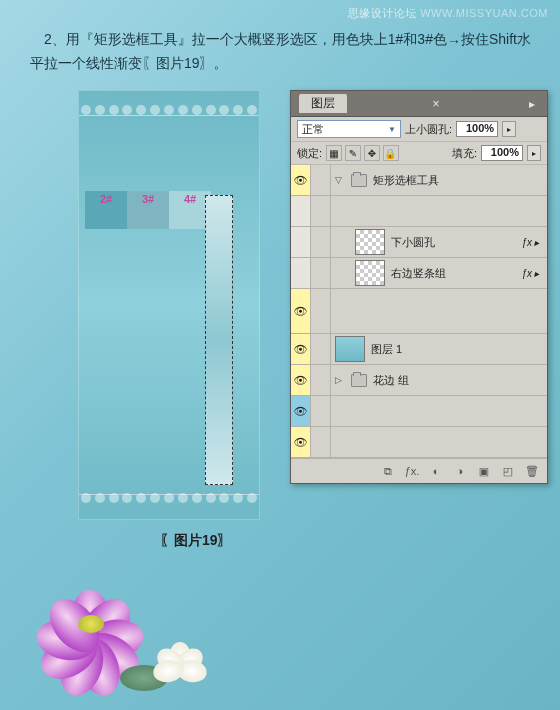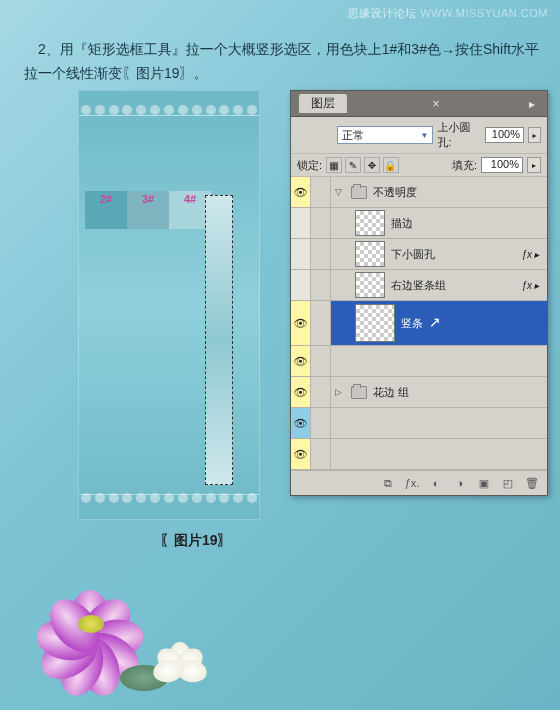--- a/index.html
+++ b/index.html
@@ -10,22 +10,22 @@
   font-size: 12px;
   position: relative;
   overflow: hidden;
 }
 .watermark {
   position: absolute; top: 6px; right: 12px;
   color: rgba(255,255,255,0.5); font-size: 11px; letter-spacing: 0.5px;
 }
 .watermark .main { color: rgba(255,255,255,0.7); font-family: Liberation Serif, serif; }
 .instruction {
-  padding: 28px 16px 10px 24px;
-  color: #1a3540; font-size: 14px; line-height: 1.7; margin-top: 10px;
+  padding: 28px 16px 10px 30px;
+  color: #1a3540; font-size: 14px; line-height: 1.7;
 }
 .art {
   position: absolute; left: 78px; top: 90px;
   width: 182px; height: 430px;
   background: linear-gradient(180deg, #6fb8c6 0%, #8ed0db 50%, #6fb8c6 100%);
   border: 1px solid rgba(255,255,255,0.25);
 }
 .scallop-top, .scallop-bot {
   position: absolute; left: 0; right: 0; height: 12px;
   display: flex; justify-content: space-around;
@@ -72,24 +72,24 @@
   font-size: 11px; color: #222;
 }
 .panel-tab {
   background: #7a7772; color: #e8e5de; padding: 3px 8px;
   display: flex; align-items: center; gap: 6px; font-size: 12px;
   border-bottom: 1px solid #555;
 }
 .tab-active { background: #d5d2cc; color: #222; padding: 1px 12px; border-radius: 2px 2px 0 0; }
 .close-x, .menu-btn { margin-left: auto; padding: 0 4px; }
 .row { display: flex; align-items: center; padding: 3px 6px; gap: 4px; border-bottom: 1px solid #bdbab4; }
-.select { background: #fff; border: 1px solid #7a98b8; height: 18px; display: flex; align-items: center; padding: 0 4px; margin-left: 40px; }
+.select { background: #fff; border: 1px solid #7a98b8; height: 18px; display: flex; align-items: center; padding: 0 4px; }
 .select.mode { width: 104px; }
 .select .arrow { margin-left: auto; font-size: 8px; color: #4a6a9a; }
-.num-input { background: #fff; border: 1px solid #888; width: 42px; height: 16px; text-align: right; padding: 0 3px; }
+.num-input { background: #fff; border: 1px solid #888; width: 42px; height: 16px; text-align: right; padding: 0 3px; font-weight: bold; }
 .tri { width: 14px; height: 16px; background: #e0ddd6; border: 1px solid #999; display: flex; align-items: center; justify-content: center; font-size: 8px; }
 .lock-icons { display: flex; gap: 3px; align-items: center; }
 .lock-ico { width: 16px; height: 16px; border: 1px solid #aaa; display: flex; align-items: center; justify-content: center; font-size: 10px; }
 .layer-list { background: #d5d2cc; }
 .layer {
   display: flex; align-items: center; border-bottom: 1px solid #b5b2ac;
   min-height: 30px;
 }
 .vis-col { width: 20px; height: 30px; border-right: 1px solid #b5b2ac; background: #fff6a8;
   display: flex; align-items: center; justify-content: center; }
@@ -229,32 +229,27 @@
   <div class="layer-list">
 
     <div class="layer">
       <div class="vis-col">
           <span class="eye">👁</span>
         </div>
       <div class="link-col"></div>
       <div class="content-col">
         <span class="fold">▽</span>
         <div class="folder-ico"></div>
-        <span>不透明度</span>
+        <span>矩形选框工具</span>
       </div>
     </div>
 
     <div class="layer">
       <div class="vis-col blank"></div>
       <div class="link-col"></div>
-      <div class="content-col">
-        <span class="indent"></span>
-        <div class="thumb"></div>
-        <span>描边</span>
-      </div>
     </div>
 
     <div class="layer">
       <div class="vis-col blank"></div>
       <div class="link-col"></div>
       <div class="content-col">
         <span class="indent"></span>
         <div class="thumb"></div>
         <span>下小圆孔</span>
         <span class="fx">ƒx <span>▸</span></span>
@@ -270,33 +265,31 @@
         <span>右边竖条组</span>
         <span class="fx">ƒx <span>▸</span></span>
       </div>
     </div>
 
     <div class="layer big selected">
       <div class="vis-col" style="height:44px">
           <span class="eye">👁</span>
         </div>
       <div class="link-col" style="height:44px"></div>
-      <div class="content-col" style="height:44px">
-        <span class="indent"></span>
-        <div class="thumb"></div>
-        <span>竖条</span>
-        <span class="cursor"></span>
-      </div>
     </div>
 
     <div class="layer">
       <div class="vis-col">
           <span class="eye">👁</span>
         </div>
       <div class="link-col"></div>
+      <div class="content-col">
+        <div class="thumb solid-teal"></div>
+        <span>图层 1</span>
+      </div>
     </div>
 
     <div class="layer">
       <div class="vis-col">
           <span class="eye">👁</span>
         </div>
       <div class="link-col"></div>
       <div class="content-col">
         <span class="fold">▷</span>
         <div class="folder-ico"></div>

